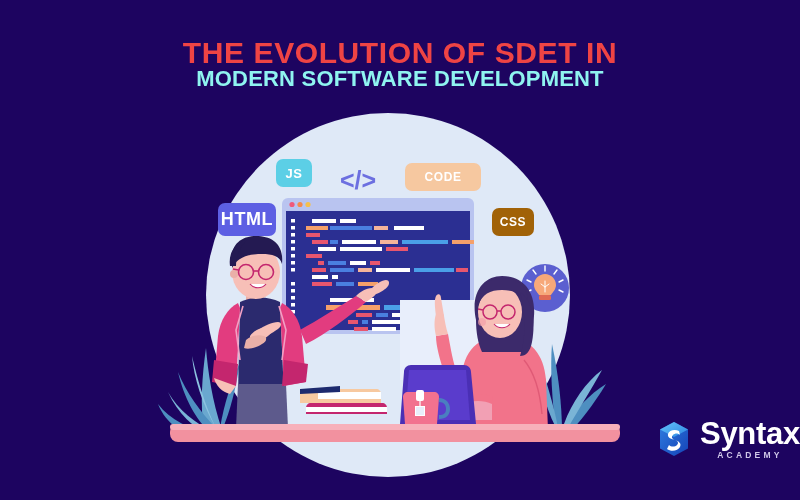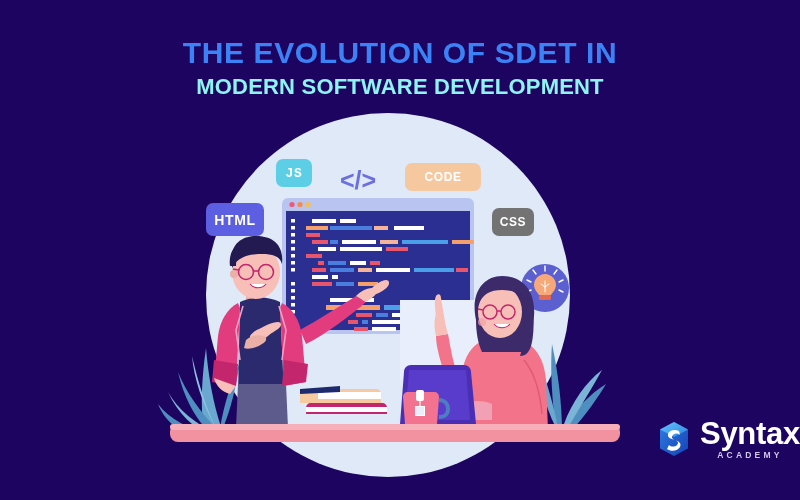--- a/index.html
+++ b/index.html
@@ -30,25 +30,24 @@
     position: absolute;
     left: 0;
     top: 38px;
     width: 800px;
     text-align: center;
     line-height: 1.0;
     user-select: none;
   }
   .headline .line1 {
     display: block;
-    color: #3b82f6;
+    color: #ef4444;
     font-size: 30px;
     font-weight: bold;
     letter-spacing: 0.6px;
-    margin-bottom: 8px;
   }
   .headline .line2 {
     display: block;
     color: #8ff4f0;
     font-size: 22px;
     font-weight: bold;
     letter-spacing: 0.2px;
   }
 
   
@@ -58,42 +57,41 @@
     font-weight: bold;
     text-align: center;
     border-radius: 7px;
     display: flex;
     align-items: center;
     justify-content: center;
     letter-spacing: 0.6px;
     user-select: none;
   }
   .tag-html {
-    left: 206px; top: 203px;
+    left: 218px; top: 203px;
     width: 58px; height: 33px;
     background: #5d5fe3;
-    font-size: 14px;
+    font-size: 18px;
   }
   .tag-js {
     left: 276px; top: 159px;
     width: 36px; height: 28px;
     background: #5ccfe6;
     font-size: 13px;
-    font-family: Liberation Mono, monospace;
   }
   .tag-code {
     left: 405px; top: 163px;
     width: 76px; height: 28px;
     background: #f6c8a0;
     font-size: 12px;
   }
   .tag-css {
     left: 492px; top: 208px;
     width: 42px; height: 28px;
-    background: #737373;
+    background: #a16207;
     font-size: 12px;
   }
   .code-glyph {
     position: absolute;
     left: 340px; top: 166px;
     color: #6c6fe0;
     font-size: 25px;
     font-weight: bold;
     font-family: "Liberation Sans", sans-serif;
     user-select: none;

